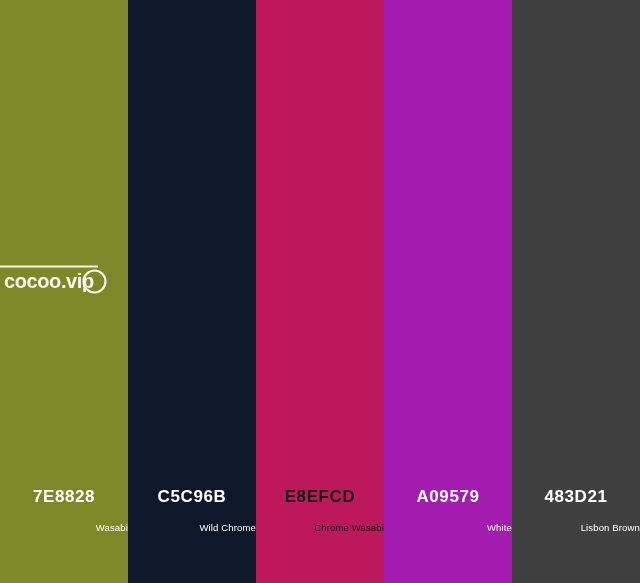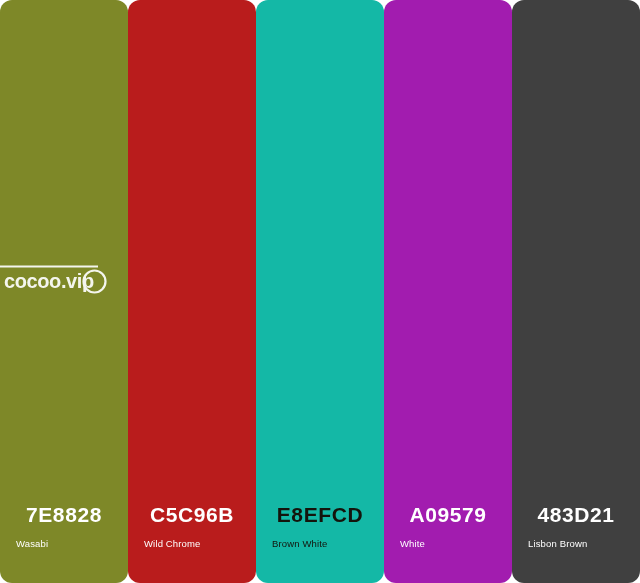--- a/index.html
+++ b/index.html
@@ -24,44 +24,43 @@
 
   .swatch {
     flex: 1 1 0;
     position: relative;
     display: flex;
     flex-direction: column;
     justify-content: flex-end;
     align-items: center;
     height: 583px;
     box-sizing: border-box;
-    border-radius: 12px;
   }
 
   .swatch-hex {
-    font-size: 21px;
+    font-size: 17px;
     font-weight: bold;
     letter-spacing: 0.6px;
     line-height: 1;
     text-align: center;
-    margin: 16px;
+    margin: 0;
     padding: 0;
     position: absolute;
     left: 0;
     right: 0;
     top: 488px;
   }
 
   .swatch-name {
     font-size: 9.5px;
     font-weight: normal;
     letter-spacing: 0.15px;
     line-height: 1;
-    text-align: left;
-    margin: 16px;
+    text-align: right;
+    margin: 0;
     padding: 0;
     position: absolute;
     left: 0;
     right: 0;
     top: 523px;
   }
 
   
   #watermark {
     position: absolute;
@@ -88,28 +87,28 @@
       <svg viewBox="0 0 112 36" xmlns="http://www.w3.org/2000/svg" aria-hidden="true">
         <line x1="0" y1="4.5" x2="98" y2="4.5" stroke="#FFFFFF" stroke-width="2"></line>
         <text x="4" y="26" font-family="Liberation Sans, sans-serif" font-size="20" font-weight="bold" fill="#FFFFFF" letter-spacing="-0.4">cocoo.vip</text>
         <circle cx="94.5" cy="19.5" r="11" fill="none" stroke="#FFFFFF" stroke-width="2.2"></circle>
       </svg>
     </div>
     <div class="swatch-hex">7E8828</div>
     <div class="swatch-name">Wasabi</div>
   </div>
 
-  <div class="swatch" style="background-color: #b91c1c; color: rgb(255, 255, 255);">
+  <div class="swatch" style="background-color: #0f172a; color: rgb(255, 255, 255);">
     <div class="swatch-hex">C5C96B</div>
     <div class="swatch-name">Wild Chrome</div>
   </div>
 
-  <div class="swatch" style="background-color: #14b8a6; color: rgb(20, 20, 12);">
+  <div class="swatch" style="background-color: #be185d; color: rgb(20, 20, 12);">
     <div class="swatch-hex">E8EFCD</div>
-    <div class="swatch-name">Brown White</div>
+    <div class="swatch-name">Chrome Wasabi</div>
   </div>
 
   <div class="swatch" style="background-color: #a21caf; color: rgb(255, 255, 255);">
     <div class="swatch-hex">A09579</div>
     <div class="swatch-name">White</div>
   </div>
 
   <div class="swatch" style="background-color: #404040; color: rgb(255, 255, 255);">
     <div class="swatch-hex">483D21</div>
     <div class="swatch-name">Lisbon Brown</div>

